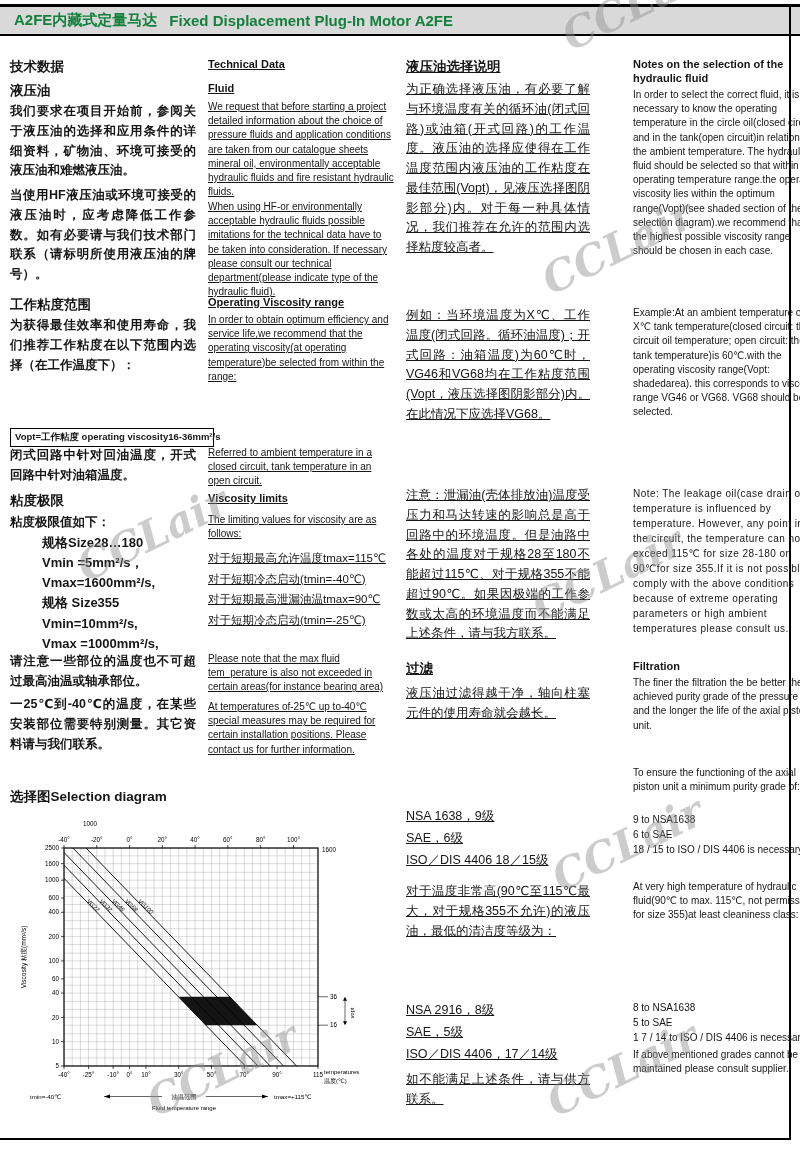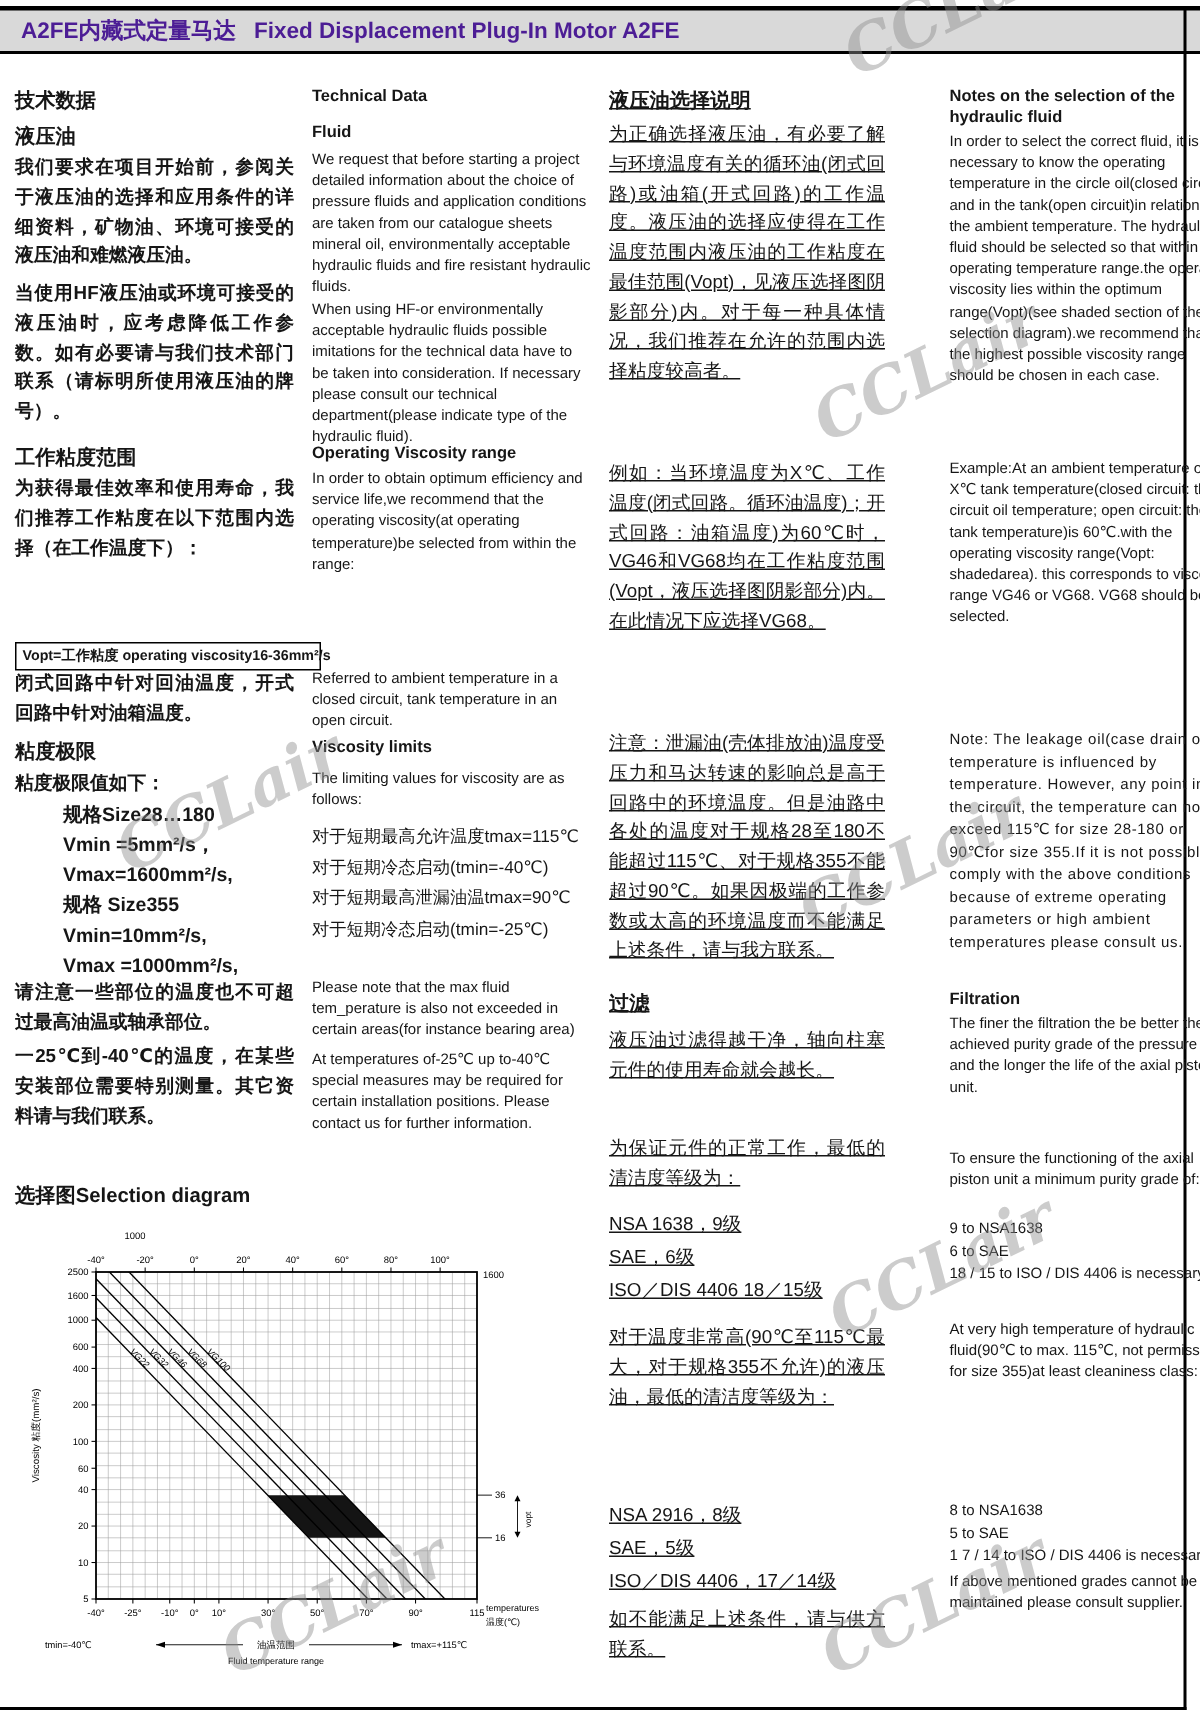--- a/index.html
+++ b/index.html
@@ -7,29 +7,29 @@
   body {
     position:relative; background:#ffffff; color:#161616;
     font-family:"Liberation Sans","DejaVu Sans",sans-serif;
     overflow:hidden;
   }
   .page { position:absolute; inset:0; }
   .titlebar {
     position:absolute; left:0; top:4px; width:100%; height:32px;
     background:#d9d9d9; border-top:3px solid #000; border-bottom:2px solid #000;
     display:flex; align-items:center; padding-left:14px;
-    font-weight:bold; font-size:15px; color:#4c1d95;
+    font-weight:bold; font-size:15px; color:#15803d;
   }
   .t-en { margin-left:12px; }
   .right-rule { position:absolute; left:789px; top:4px; width:2px; height:1136px; background:#000; }
   .bottom-rule { position:absolute; left:0; top:1138px; width:791px; height:2px; background:#000; }
 
   .blk { position:absolute; }
   .c1 { left:10px;  width:186px;font-weight:bold; }
-  .c2 { left:208px; width:187px; }
+  .c2 { left:208px; width:187px;text-decoration:underline; }
   .c3 { left:406px; width:184px;text-decoration:underline; }
   .c4 { left:602px; width:188px;margin-left:31px; }
 
   .zh   { font-size:12.5px; line-height:1.58; text-align:justify; }
   .en   { font-size:10px;  line-height:1.42; }
   .h-zh { font-size:13.5px; font-weight:bold; }
   .h-en { font-size:11px;  font-weight:bold; line-height:1.25; }
 
   .formula-box { border:1px solid #000; padding:2px 4px; font-size:9.5px; white-space:nowrap; background:#fff; }
   .lim-line  { font-size:13px;  line-height:1.55;margin-left:32px; }
@@ -108,21 +108,20 @@
   </div>
   <div class="blk c2 en" style="top:652px">Please note that the max fluid tem_perature is also not exceeded in certain areas(for instance bearing area)</div>
   <div class="blk c2 en" style="top:700px">At temperatures of-25℃ up to-40℃ special measures may be required for certain installation positions. Please contact us for further information.</div>
 
   <div class="blk c3 h-zh" style="top:58px">液压油选择说明</div>
   <div class="blk c3 zh" style="top:80px">为正确选择液压油，有必要了解与环境温度有关的循环油(闭式回路)或油箱(开式回路)的工作温度。液压油的选择应使得在工作温度范围内液压油的工作粘度在最佳范围(Vopt)，见液压选择图阴影部分)内。对于每一种具体情况，我们推荐在允许的范围内选择粘度较高者。</div>
   <div class="blk c3 zh" style="top:306px">例如：当环境温度为X℃、工作温度(闭式回路。循环油温度)；开式回路：油箱温度)为60℃时，VG46和VG68均在工作粘度范围(Vopt，液压选择图阴影部分)内。在此情况下应选择VG68。</div>
   <div class="blk c3 zh" style="top:486px">注意：泄漏油(壳体排放油)温度受压力和马达转速的影响总是高于回路中的环境温度。但是油路中各处的温度对于规格28至180不能超过115℃、对于规格355不能超过90℃。如果因极端的工作参数或太高的环境温度而不能满足上述条件，请与我方联系。</div>
   <div class="blk c3 h-zh" style="top:660px">过滤</div>
   <div class="blk c3 zh" style="top:684px">液压油过滤得越干净，轴向柱塞元件的使用寿命就会越长。</div>
-  <div class="blk c3 zh" style="top:756px">为保证元件的正常工作，最低的清洁度等级为：</div>
   <div class="blk c3" style="top:806px">
     <div class="grade-zh">NSA 1638，9级</div>
     <div class="grade-zh">SAE，6级</div>
     <div class="grade-zh">ISO／DIS 4406 18／15级</div>
   </div>
   <div class="blk c3 zh" style="top:882px">对于温度非常高(90℃至115℃最大，对于规格355不允许)的液压油，最低的清洁度等级为：</div>
   <div class="blk c3" style="top:1000px">
     <div class="grade-zh">NSA 2916，8级</div>
     <div class="grade-zh">SAE，5级</div>
     <div class="grade-zh">ISO／DIS 4406，17／14级</div>

